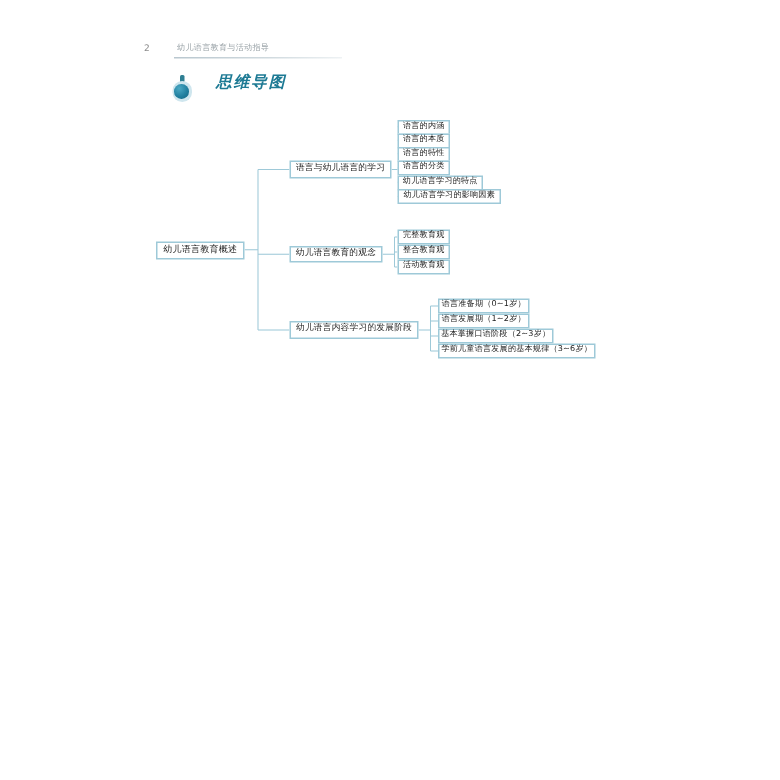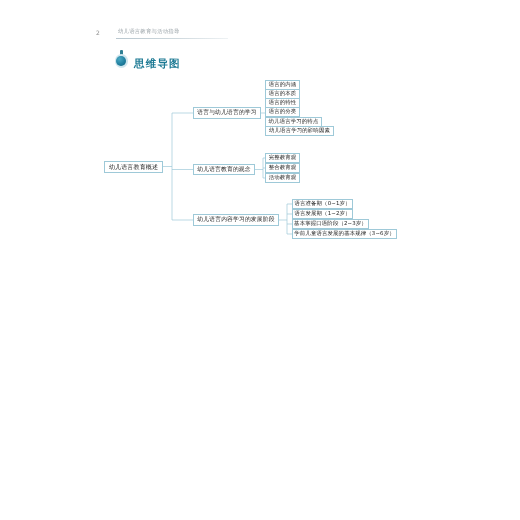--- a/index.html
+++ b/index.html
@@ -57,22 +57,23 @@
     background: linear-gradient(to right, #b9c7cf 0%, #cfd9de 55%, #eef2f4 100%);
   }
 
   
   .sec-heading {
     position: absolute;
     left: 114px;
     top: 50px;
     height: 18px;
     display: flex;
-    align-items: flex-end;
-    gap: 5px;
+    align-items: flex-start;
+    gap: 15px;
+    font-style: italic;
   }
   .bulb-icon {
     position: relative;
     width: 15px;
     height: 18px;
     flex: 0 0 15px;
   }
   .bulb-icon .stem {
     position: absolute;
     left: 6.2px;

